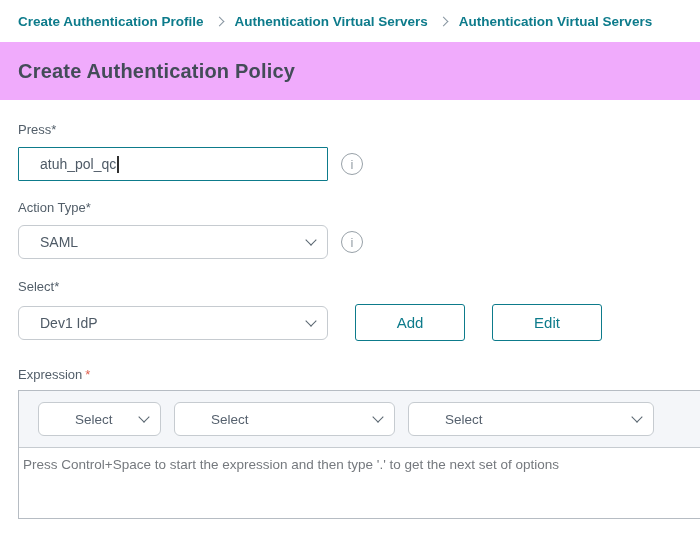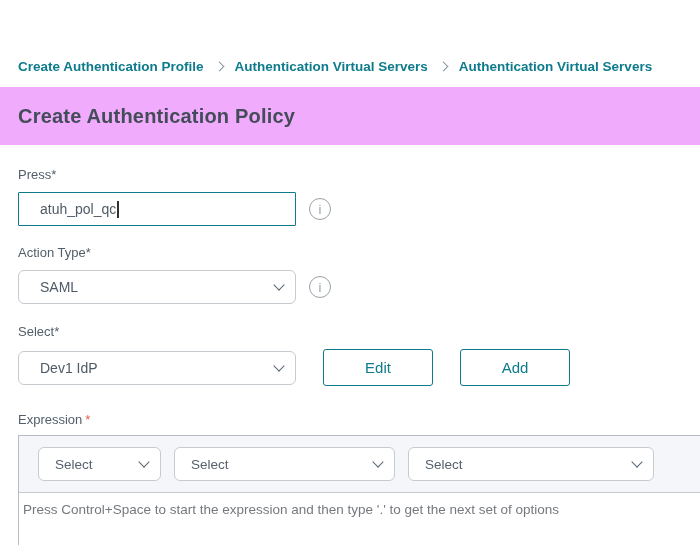--- a/index.html
+++ b/index.html
@@ -1,39 +1,39 @@
 <!DOCTYPE html>
 <html><head>
 <meta charset="utf-8">
 <style>
   * { margin:0; padding:0; box-sizing:border-box; }
   html,body { width:700px; height:545px; background:#ffffff; overflow:hidden;
               font-family:"Liberation Sans", sans-serif; }
 
   
   .breadcrumb { display:flex; align-items:center; height:42px; padding-left:18px;
-                white-space:nowrap; overflow:hidden;margin-top:45px; }
+                white-space:nowrap; overflow:hidden; }
   .crumb { color:#0d7b8b; font-size:13.5px; font-weight:600; text-decoration:none;
            flex:none; cursor:pointer; }
   .sep { flex:none; width:7px; height:7px; border-top:1.7px solid #8795a0;
          border-right:1.7px solid #8795a0; transform:rotate(45deg); margin:0 12px; }
 
   
   .header-bar { height:58px; background:#f0abfc; display:flex; align-items:center;
                 padding-left:18px; }
   .header-bar h1 { font-size:20px; font-weight:600; color:#434c58; letter-spacing:.2px; }
 
   
   .form { padding-left:18px; }
   .label { display:block; font-size:13px; color:#525e69; }
   .mt22 { margin-top:22px; } .mt19 { margin-top:19px; } .mt20 { margin-top:20px; }
   .mt26 { margin-top:26px; }
   .row { display:flex; align-items:center; margin-top:10px; }
 
-  .textbox, .selectbox { width:278px; height:34px; background:#fff;
+  .textbox, .selectbox { width:310px; height:34px; background:#fff;
       border:1px solid #c6cbd0; display:flex; align-items:center;
       padding:0 12px 0 21px; font-size:14px; color:#4e5a66; }
   .textbox.focused { border:1.5px solid #0d7b8b; border-radius:1px; }
   .caret { width:1.5px; height:17px; background:#303030; margin-left:1px; }
 
   .info { width:22px; height:22px; flex:none; border:1.5px solid #98a1a8;
           border-radius:50%; color:#98a1a8; display:flex; align-items:center;
           justify-content:center; font-size:13px; margin-left:13px; cursor:pointer; }
 
   .selectbox { justify-content:space-between; cursor:pointer;border-radius:6px; }
@@ -42,21 +42,21 @@
 
   .btn { width:110px; height:37px; background:#fff; border:1px solid #0d7b8b;
          border-radius:3px; color:#0d7b8b; font-size:15px; display:flex;
          align-items:center; justify-content:center; cursor:pointer;
          font-family:inherit; }
   .action-row { gap:27px; }
 
   .req { color:#e0604e; margin-left:3px; }
   .expr-box { margin-top:8px; width:710px; border:1px solid #b6bcc3; }
   .expr-toolbar { background:#f4f6f9; padding:11px 0 11px 19px; display:flex; gap:13px; }
-  .expr-toolbar .selectbox { font-size:13.5px; color:#56616e; padding-left:16px; }
+  .expr-toolbar .selectbox { font-size:13.5px; color:#56616e; padding-left:36px; }
   .s1 { width:123px; } .s2 { width:221px; } .s3 { width:246px; }
   .expr-editor { border-top:1px solid #c6cbd0; background:#fff; height:71px;
                  padding:9px 10px 0 4px; font-size:13.5px; color:#75797e;
                  cursor:text; }
 </style>
 </head>
 <body>
 
 <div class="breadcrumb">
   <a class="crumb">Create Authentication Profile</a>
@@ -93,22 +93,22 @@
       <span>i</span>
     </span>
   </div>
 
   <label class="label mt20">Select*</label>
   <div class="row action-row">
     <div class="selectbox">
       <span>Dev1 IdP</span>
       <span class="chev"></span>
     </div>
+    <button class="btn">Add</button>
     <button class="btn">Edit</button>
-    <button class="btn">Add</button>
   </div>
 
   <label class="label mt26">
     <span>Expression</span><span class="req">*</span>
   </label>
 
   <div class="expr-box">
     <div class="expr-toolbar">
       <div class="selectbox s1">
         <span>Select</span>

